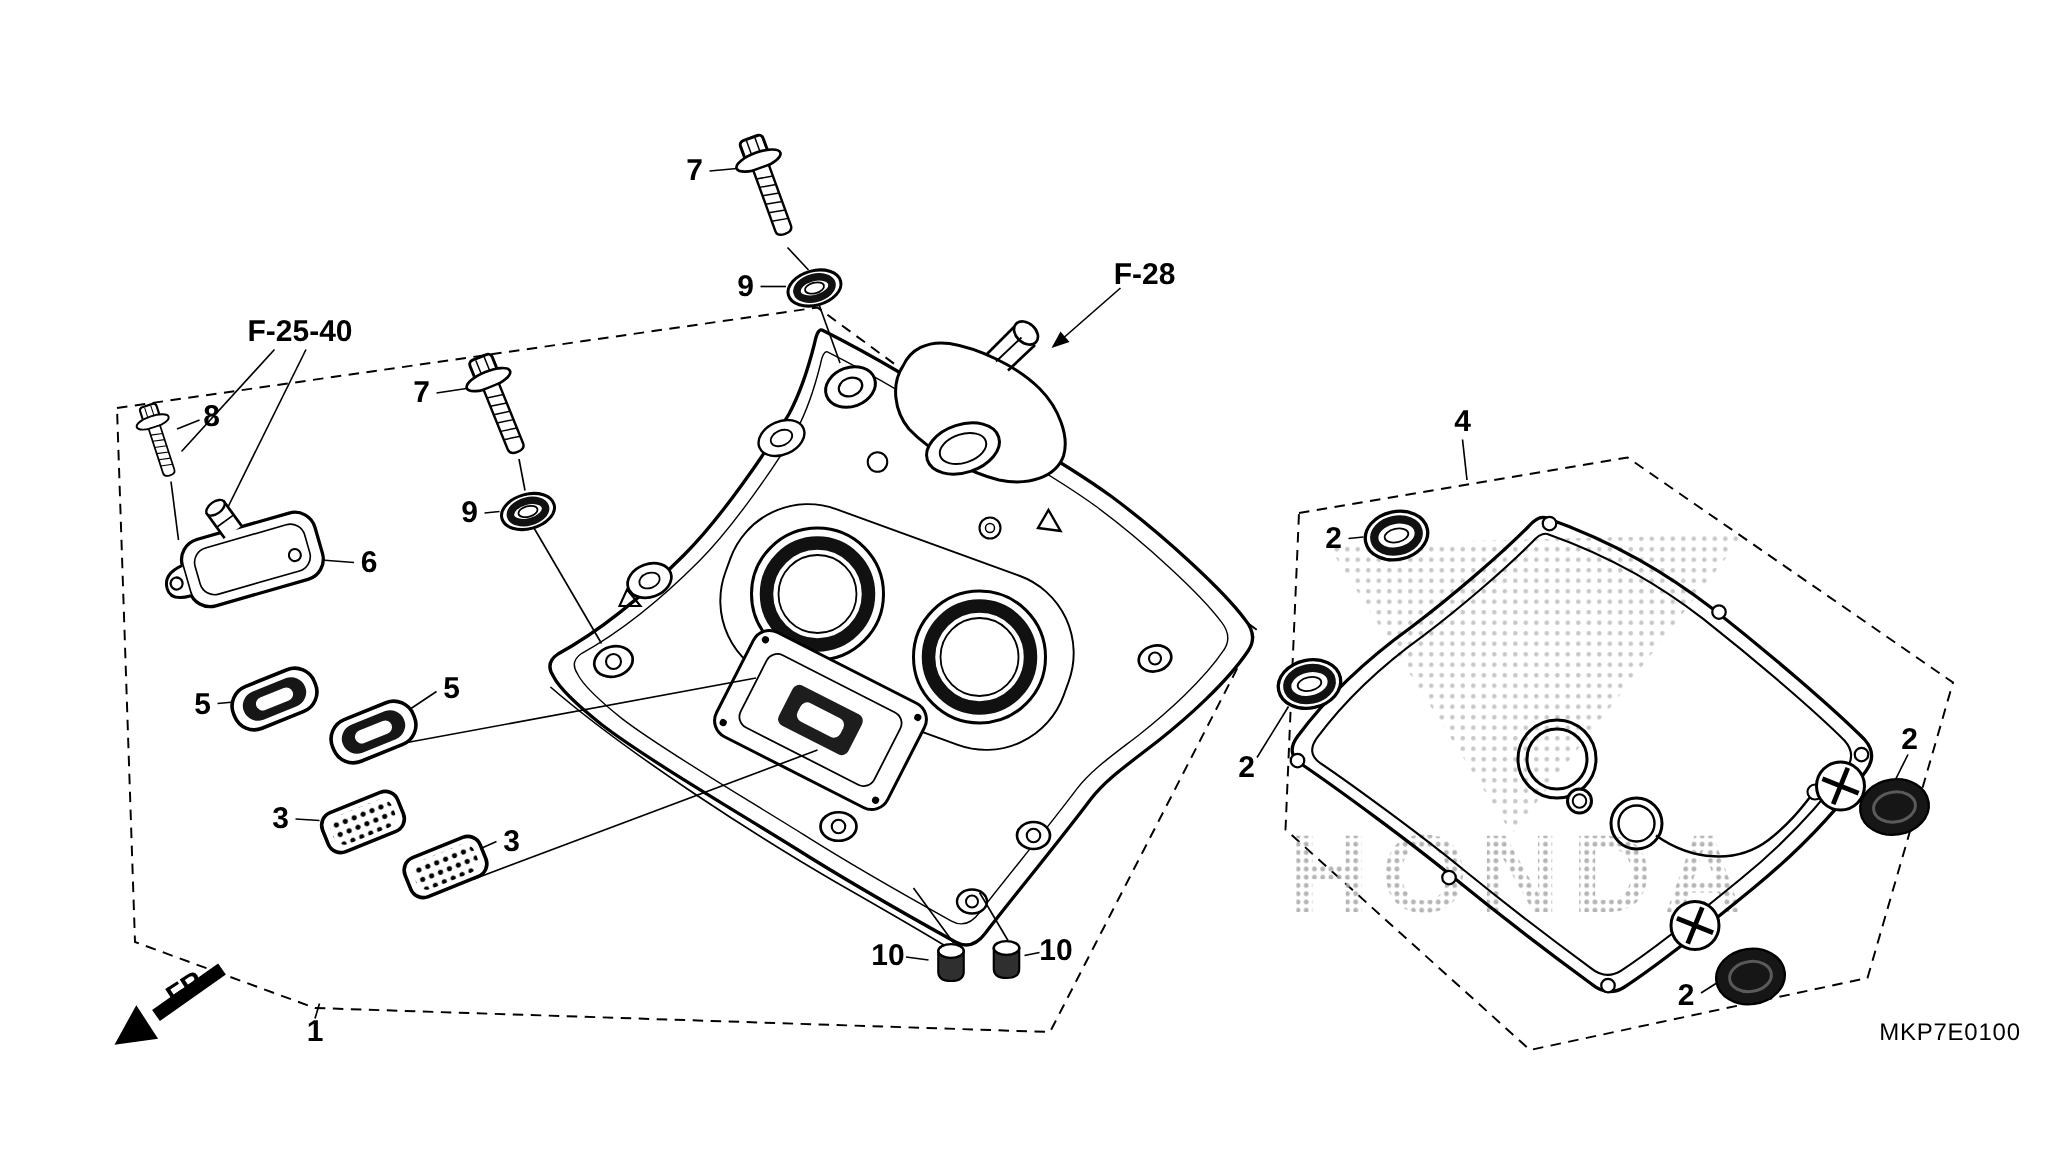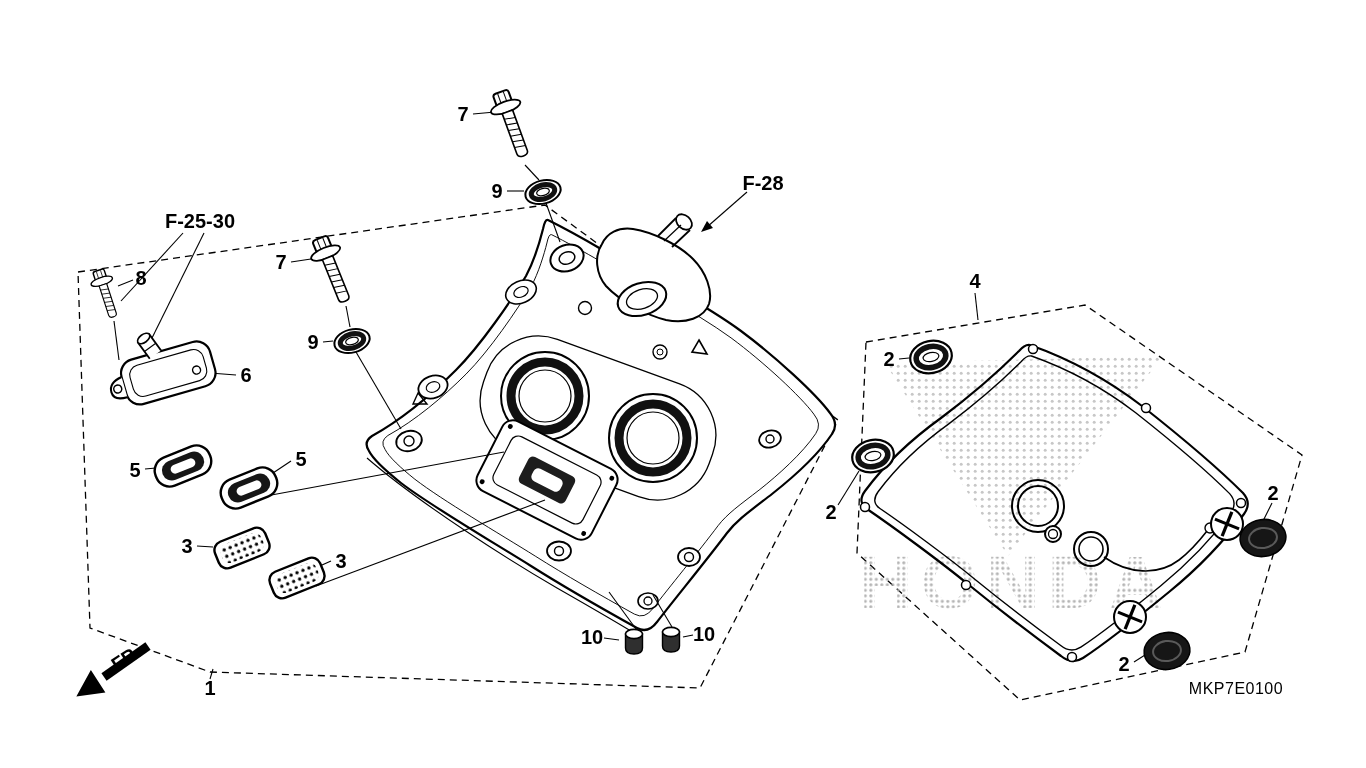--- a/index.html
+++ b/index.html
@@ -253,33 +253,33 @@
   <g>
     <line x1="148" y1="646" x2="104" y2="677" stroke="#000" stroke-width="9"></line>
     <polygon points="80,694 91,674 102,691" fill="#000"></polygon>
     <polygon points="80,694 91,674 102,691" stroke="#000" stroke-width="4" fill="#000"></polygon>
   </g>
 </svg>
 
 <div class="lbl" style="left:463px;top:114px">7</div>
 <div class="lbl" style="left:497px;top:191px">9</div>
 <div class="lbl" style="left:763px;top:183px">F-28</div>
-<div class="lbl" style="left:200px;top:221px">F-25-30</div>
+<div class="lbl" style="left:200px;top:221px">F-25-40</div>
 <div class="lbl" style="left:281px;top:262px">7</div>
 <div class="lbl" style="left:141px;top:278px">8</div>
 <div class="lbl" style="left:313px;top:342px">9</div>
 <div class="lbl" style="left:246px;top:375px">6</div>
 <div class="lbl" style="left:975px;top:281px">4</div>
 <div class="lbl" style="left:889px;top:359px">2</div>
 <div class="lbl" style="left:135px;top:470px">5</div>
 <div class="lbl" style="left:301px;top:459px">5</div>
 <div class="lbl" style="left:831px;top:512px">2</div>
 <div class="lbl" style="left:1273px;top:493px">2</div>
 <div class="lbl" style="left:187px;top:546px">3</div>
 <div class="lbl" style="left:341px;top:561px">3</div>
 <div class="lbl" style="left:592px;top:637px">10</div>
 <div class="lbl" style="left:704px;top:634px">10</div>
 <div class="lbl" style="left:1124px;top:664px">2</div>
 <div class="lbl" style="left:210px;top:688px">1</div>
-<div class="code" style="left:1236px;top:689px">MKP7E0100</div>
+<div class="code" style="left:1300px;top:689px">MKP7E0100</div>
 <div class="fr" style="left:126px;top:658px">FR.</div>
 
 </div>
 
 </body></html>

